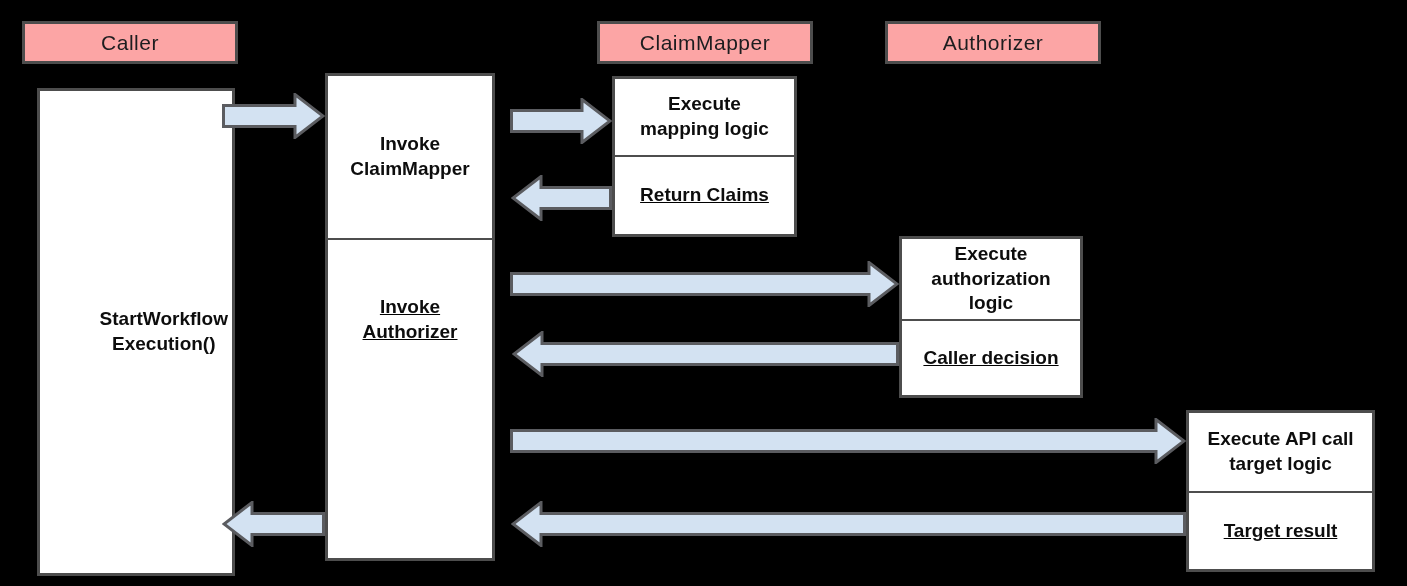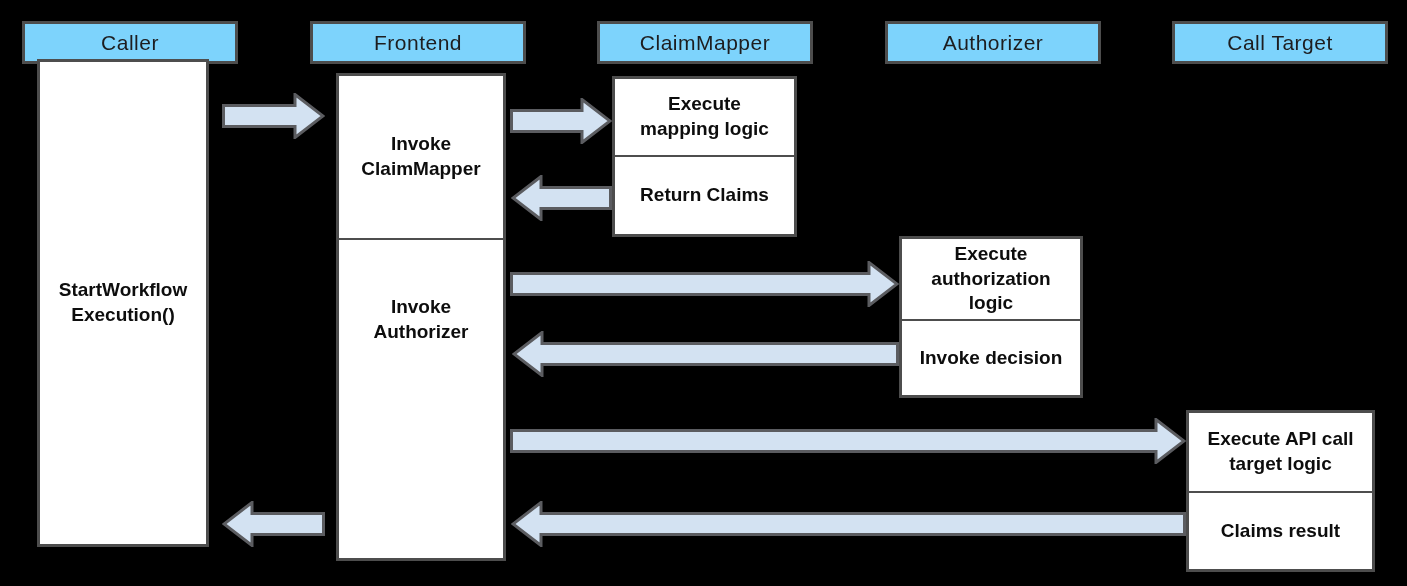--- a/index.html
+++ b/index.html
@@ -15,21 +15,21 @@
     background: #000000;
     overflow: hidden;
   }
   
   .lane-header {
     position: absolute;
     top: 21px;
     width: 216px;
     height: 43px;
     box-sizing: border-box;
-    background: #7dd3fc;
+    background: #fca5a5;
     border: 3px solid #4d4d4d;
     display: flex;
     align-items: center;
     justify-content: center;
   }
   .lane-header .label {
     font-size: 21px;
     font-weight: 400;
     color: #1d1d1f;
     letter-spacing: 0.5px;
@@ -47,20 +47,21 @@
   }
   .cell {
     box-sizing: border-box;
     display: flex;
     align-items: center;
     justify-content: center;
     flex: 1 1 auto;
   }
   .cell + .cell {
     border-top: 2px solid #4d4d4d;
+    text-decoration: underline;
   }
   .cell .label {
     font-size: 19px;
     font-weight: 700;
     color: #0d0d0d;
     line-height: 1.3;
     white-space: pre-line;
     text-align: center;
     padding: 0 4px;
   }
@@ -71,41 +72,35 @@
   .arrow svg { display: block; }
 </style>
 </head>
 <body>
 
 <div class="stage">
 
   <div class="lane-header" style="left:22px">
     <span class="label">Caller</span>
   </div>
-  <div class="lane-header" style="left:310px">
-    <span class="label">Frontend</span>
-  </div>
   <div class="lane-header" style="left:597px">
     <span class="label">ClaimMapper</span>
   </div>
   <div class="lane-header" style="left:885px">
     <span class="label">Authorizer</span>
   </div>
-  <div class="lane-header" style="left:1172px">
-    <span class="label">Call Target</span>
-  </div>
 
-  <div class="stack" style="left:37px; top:59px; width:172px; height:488px;">
+  <div class="stack" style="left:37px; top:88px; width:198px; height:488px;align-items:flex-end;">
     <div class="cell">
       <span class="label">StartWorkflow
 Execution()</span>
     </div>
   </div>
 
-  <div class="stack" style="left:336px; top:73px; width:170px; height:488px;">
+  <div class="stack" style="left:325px; top:73px; width:170px; height:488px;">
     <div class="cell" style="flex:0 0 162px;">
       <span class="label">Invoke
 ClaimMapper</span>
     </div>
     <div class="cell" style="flex:0 0 161px;">
       <span class="label">Invoke
 Authorizer</span>
     </div>
   </div>
 
@@ -119,31 +114,31 @@
     </div>
   </div>
 
   <div class="stack" style="left:899px; top:236px; width:184px; height:162px;">
     <div class="cell" style="flex:0 0 80px;">
       <span class="label">Execute
 authorization
 logic</span>
     </div>
     <div class="cell">
-      <span class="label">Invoke decision</span>
+      <span class="label">Caller decision</span>
     </div>
   </div>
 
   <div class="stack" style="left:1186px; top:399px; width:189px; height:162px;margin-top:11px;">
     <div class="cell" style="flex:0 0 78px;">
       <span class="label">Execute API call
 target logic</span>
     </div>
     <div class="cell">
-      <span class="label">Claims result</span>
+      <span class="label">Target result</span>
     </div>
   </div>
 
   <div class="arrow" style="left:222px; top:93px;">
     <svg width="103" height="46" viewBox="0 0 103 46">
       <polygon points="1.5,12.5 73,12.5 73,1.5 101,23 73,44.5 73,33.5 1.5,33.5" fill="#d3e2f2" stroke="#5b5c60" stroke-width="3"></polygon>
     </svg>
   </div>
 
   <div class="arrow" style="left:510px; top:98px;">

